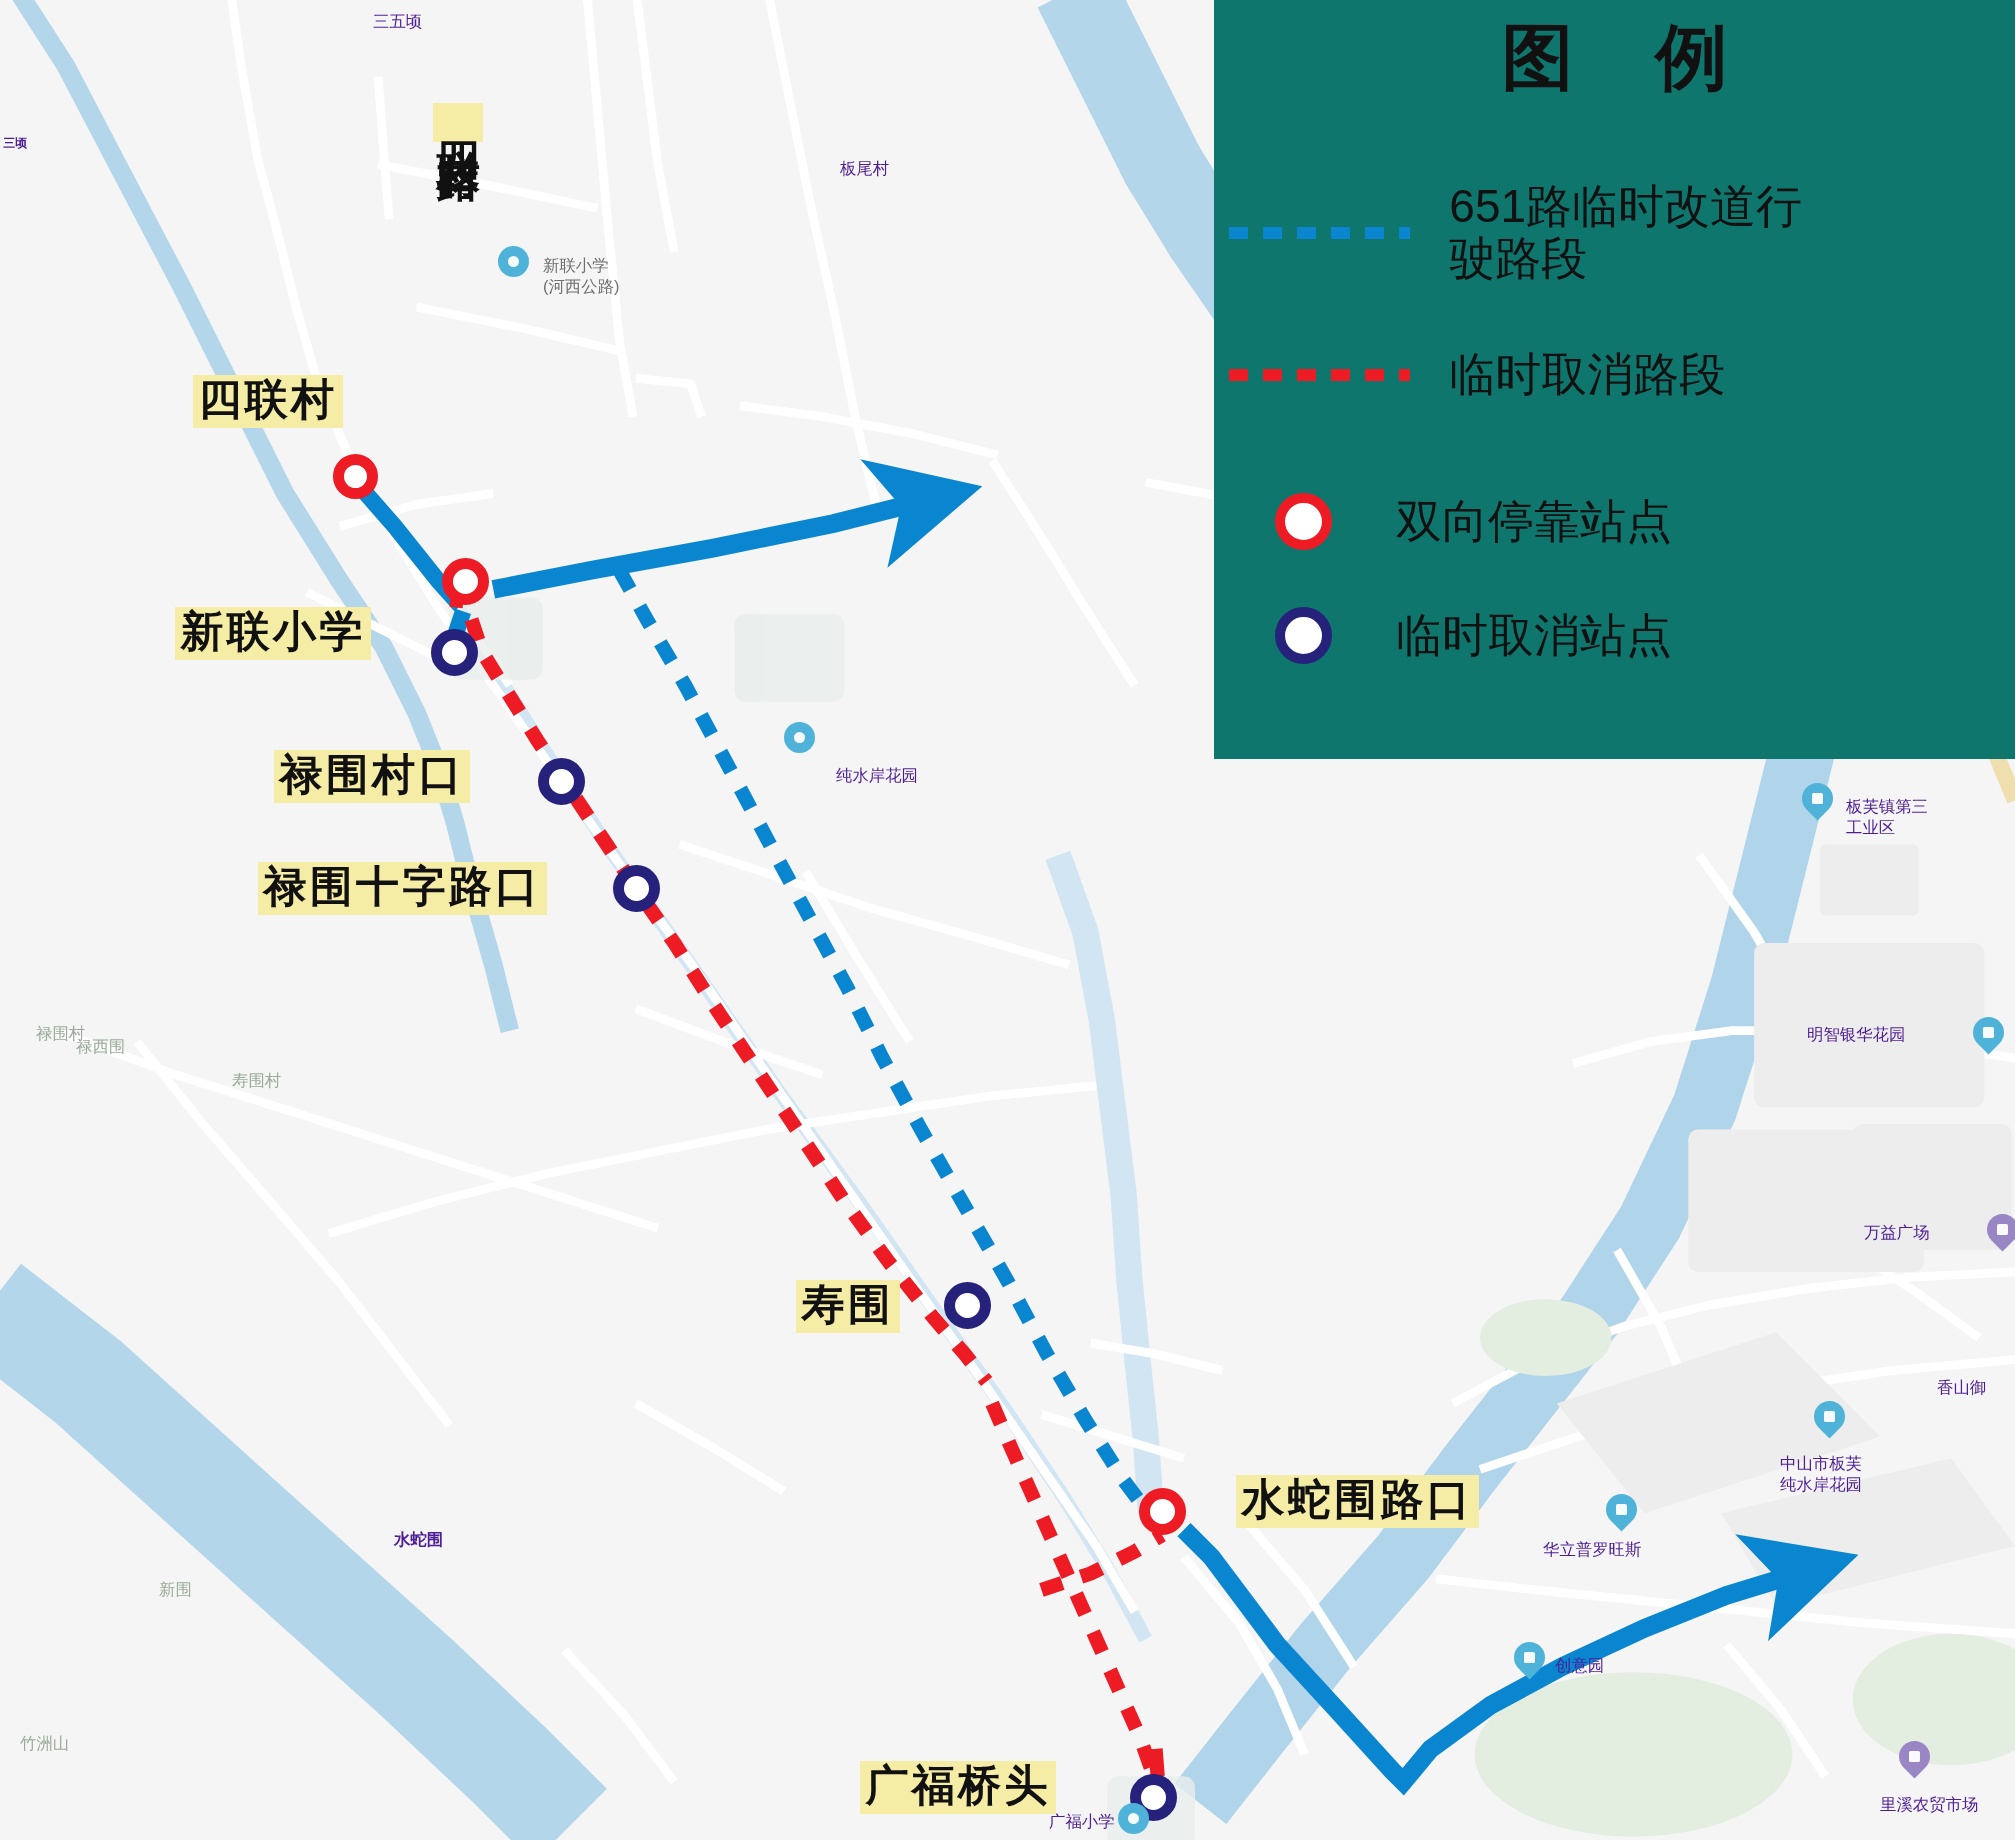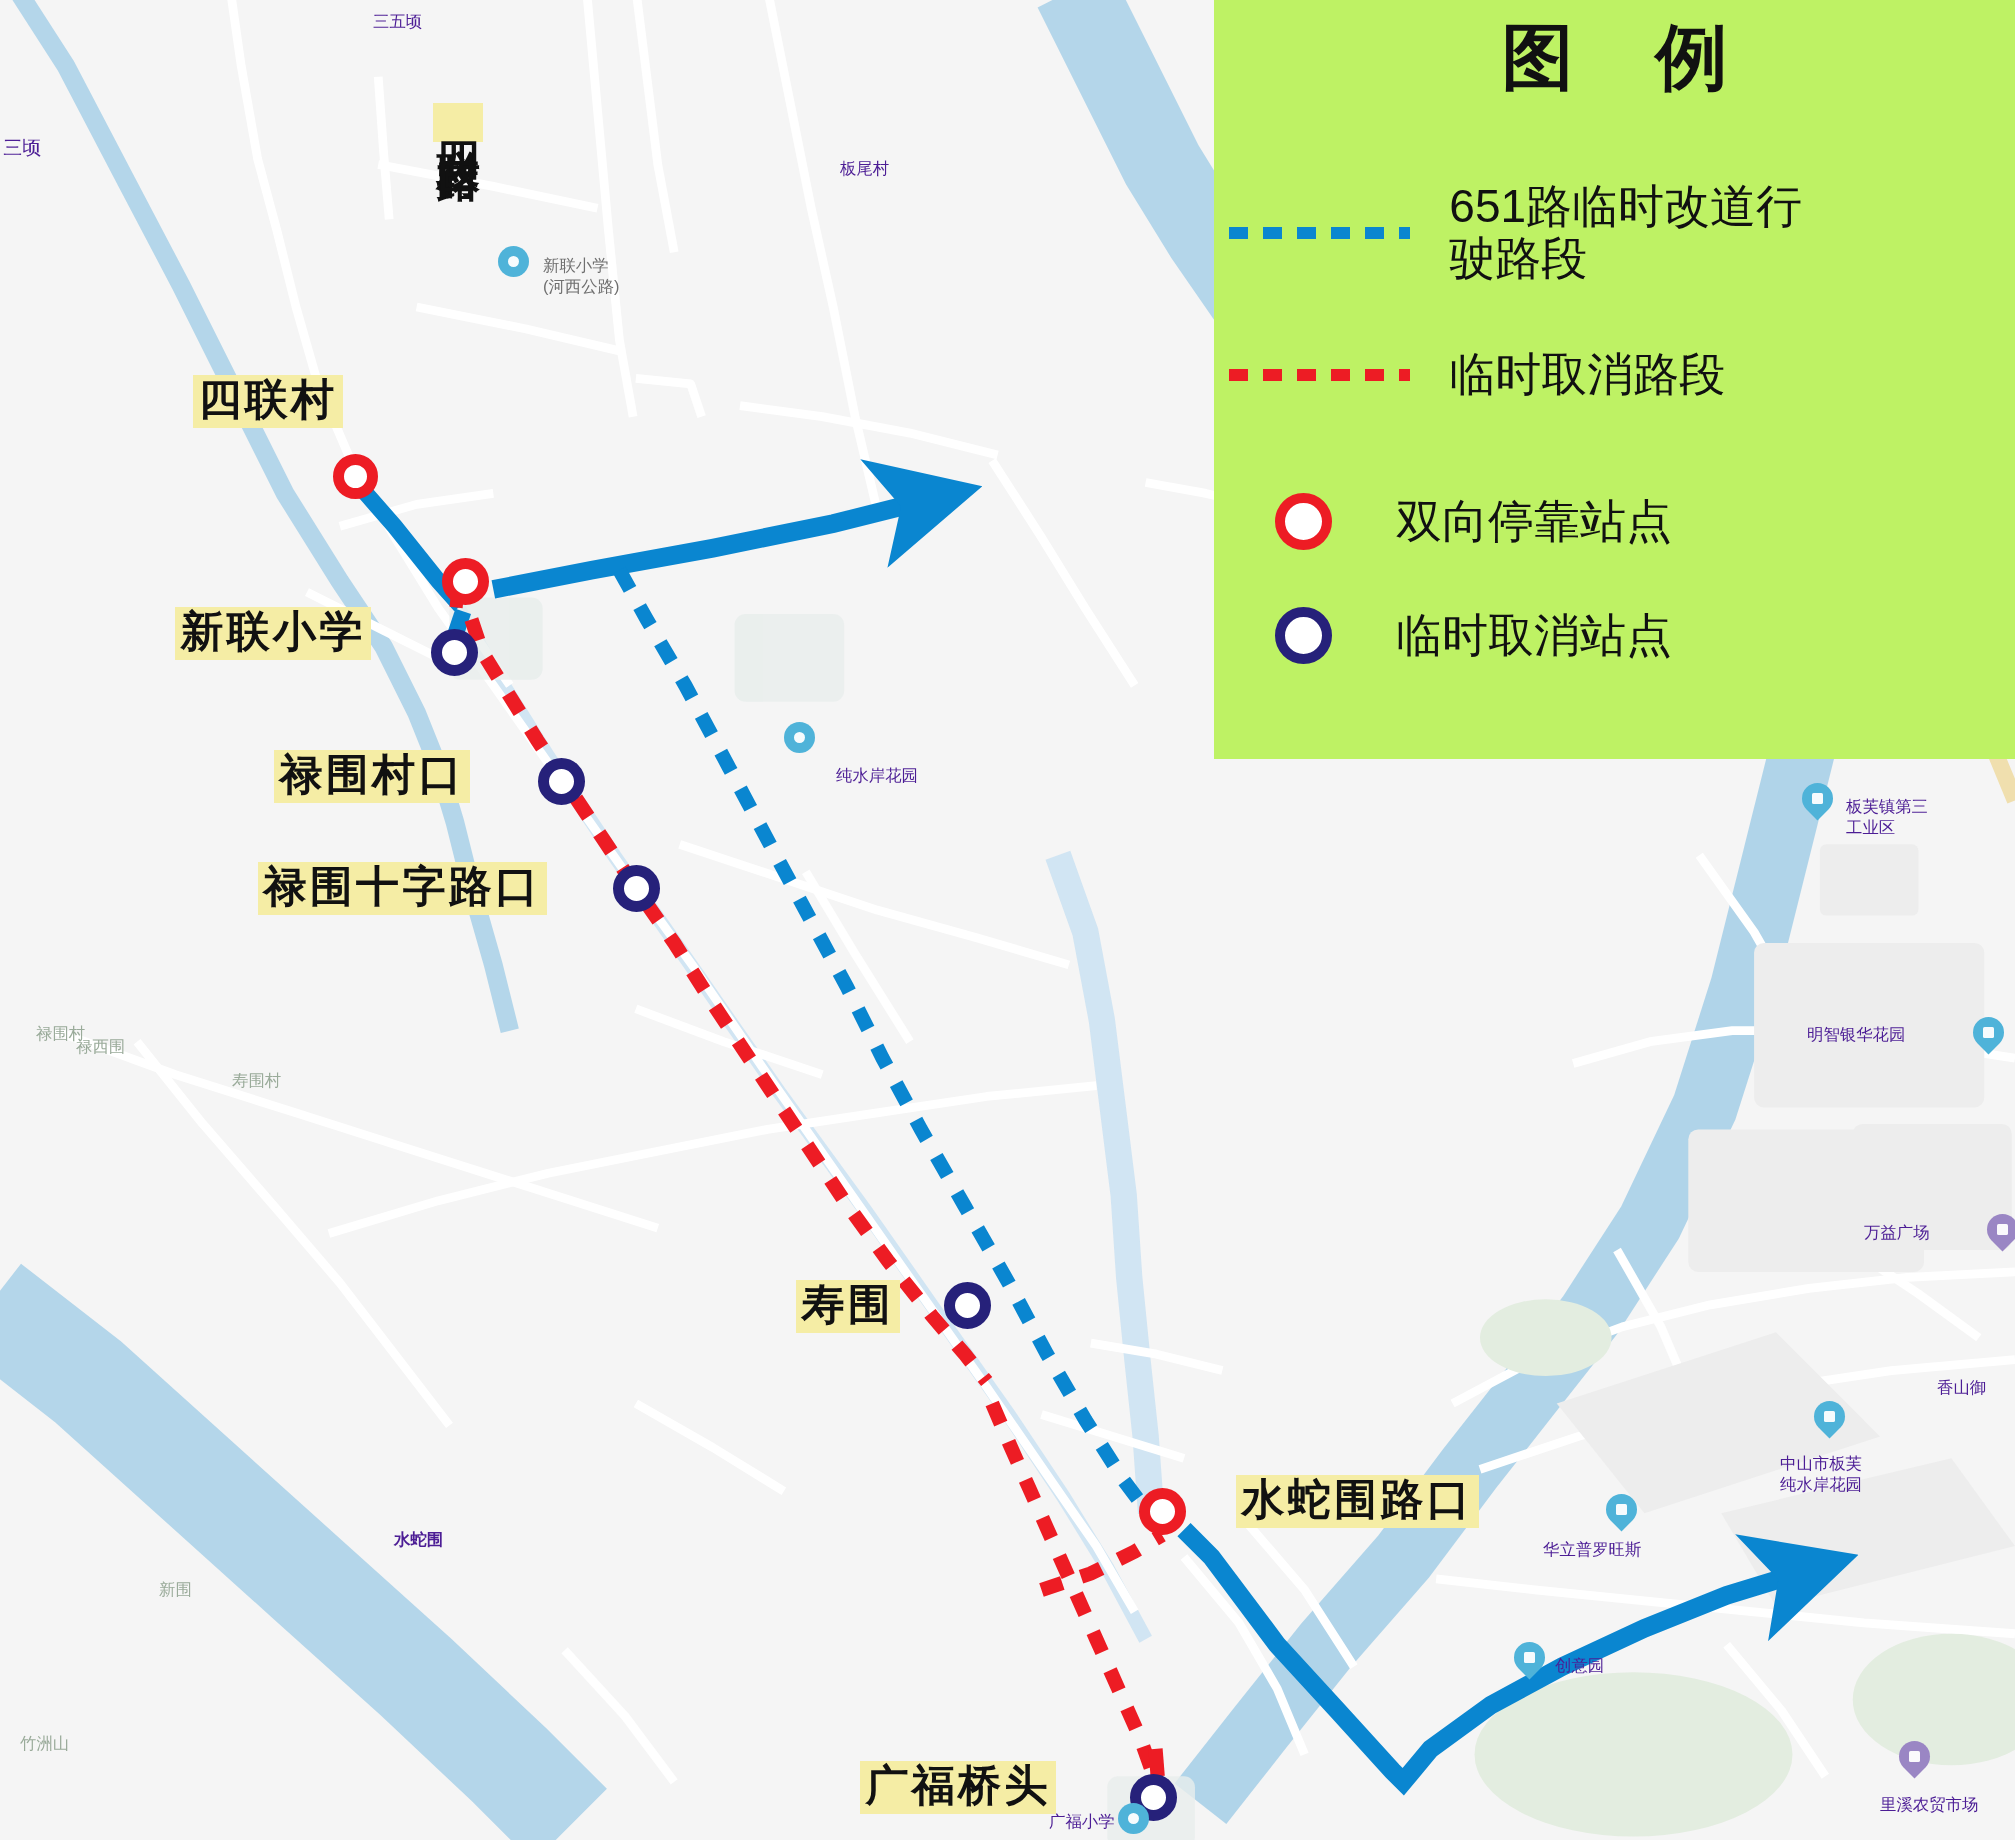--- a/index.html
+++ b/index.html
@@ -22,34 +22,34 @@
   }
   .lbl.vert{
     writing-mode:vertical-rl;text-orientation:upright;
     letter-spacing:5.5px;padding:5.5px 3.3px 5.5px 3.3px;
   }
 
   
   .poi{position:absolute;color:#4c1d95;font-size:16.4px;white-space:pre;line-height:1.25;}
   .poi.green{color:#9aab9a;}
   .poi.dark{color:#6f6f6f;}
-  .poi.small{font-size:19px;}
+  .poi.small{font-size:12px;font-weight:bold;}
 
   
   .pin{position:absolute;width:31px;height:31px;border-radius:50% 50% 50% 0;
        transform:rotate(-45deg);}
   .pin.blue{background:#4fb3d9;}
   .pin.purple{background:#9a86c4;}
   .pin i{display:block;width:11px;height:11px;background:#fff;border-radius:1.6px;
          transform:rotate(45deg);margin:10px 0 0 10px;opacity:.95;}
   .pin.school{border-radius:50%;transform:none;}
   .pin.school i{transform:none;margin:10px 0 0 10px;border-radius:50%;}
 
   
-  #legend{position:absolute;left:1214px;top:0;width:801px;height:759px;background:#bef264;}
+  #legend{position:absolute;left:1214px;top:0;width:801px;height:759px;background:#0f766e;}
   #legend .title{
     position:absolute;left:0;right:0;top:10px;text-align:center;
     font-size:72px;font-weight:700;color:#111;letter-spacing:31px;
     text-indent:31px;
   }
   .lg-row{position:absolute;display:flex;align-items:center;}
   .lg-text{font-size:46px;font-weight:500;color:#111;line-height:1.12;white-space:pre-line;}
   .lg-dash{width:181px;height:12px;flex:0 0 181px;}
   .lg-dash.blue{background:repeating-linear-gradient(to right,#0A86D0 0 18.6px,transparent 18.6px 34px);}
   .lg-dash.red{background:repeating-linear-gradient(to right,#ED1C24 0 18.6px,transparent 18.6px 34px);}

